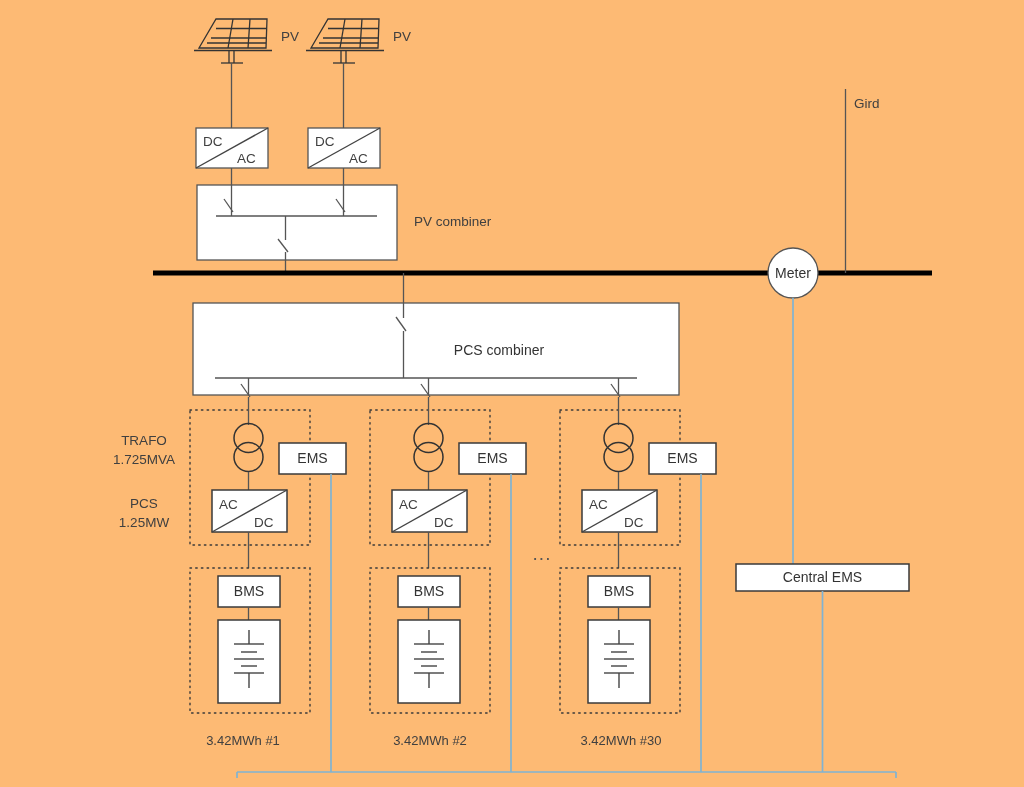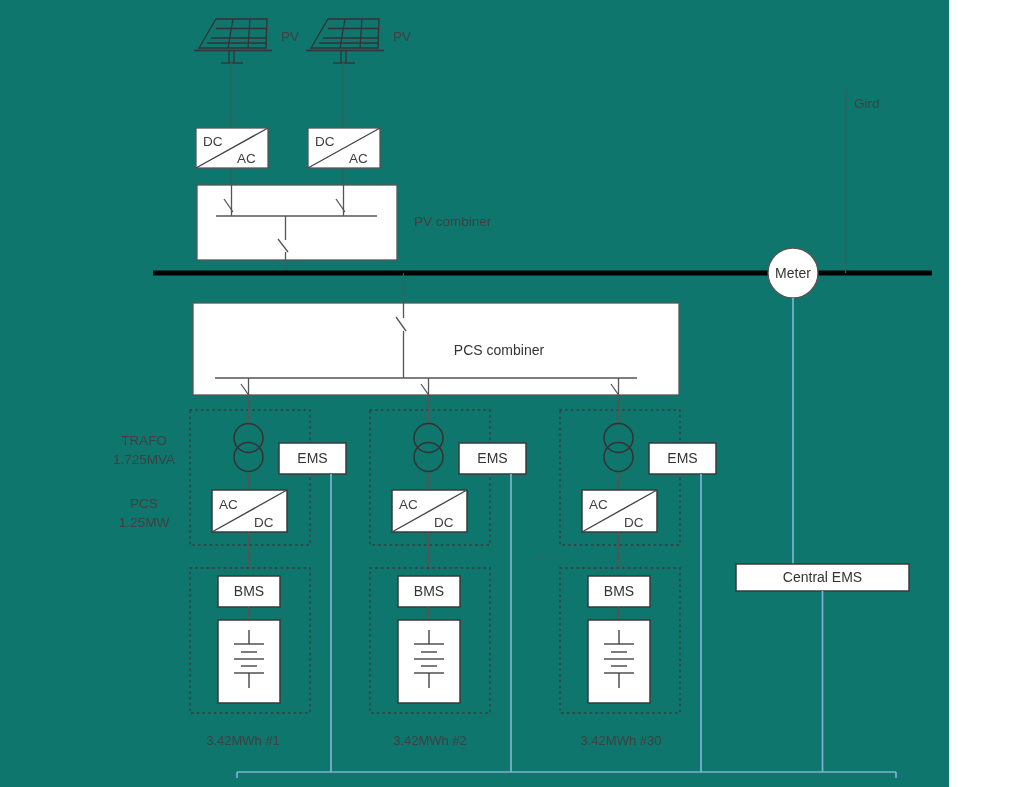--- a/index.html
+++ b/index.html
@@ -6,23 +6,23 @@
   html, body {
     margin: 0;
     padding: 0;
     background: #ffffff;
   }
   body {
     font-family: "Liberation Sans", sans-serif;
   }
   #diagram-root {
     position: relative;
-    width: 949px;
+    width: 1024px;
     height: 787px;
-    background: #0f766e;
+    background: #fdba74;
     overflow: hidden;
   }
   #diagram-svg {
     position: absolute;
     top: 0;
     left: 0;
     width: 1024px;
     height: 787px;
   }
   .lbl {

